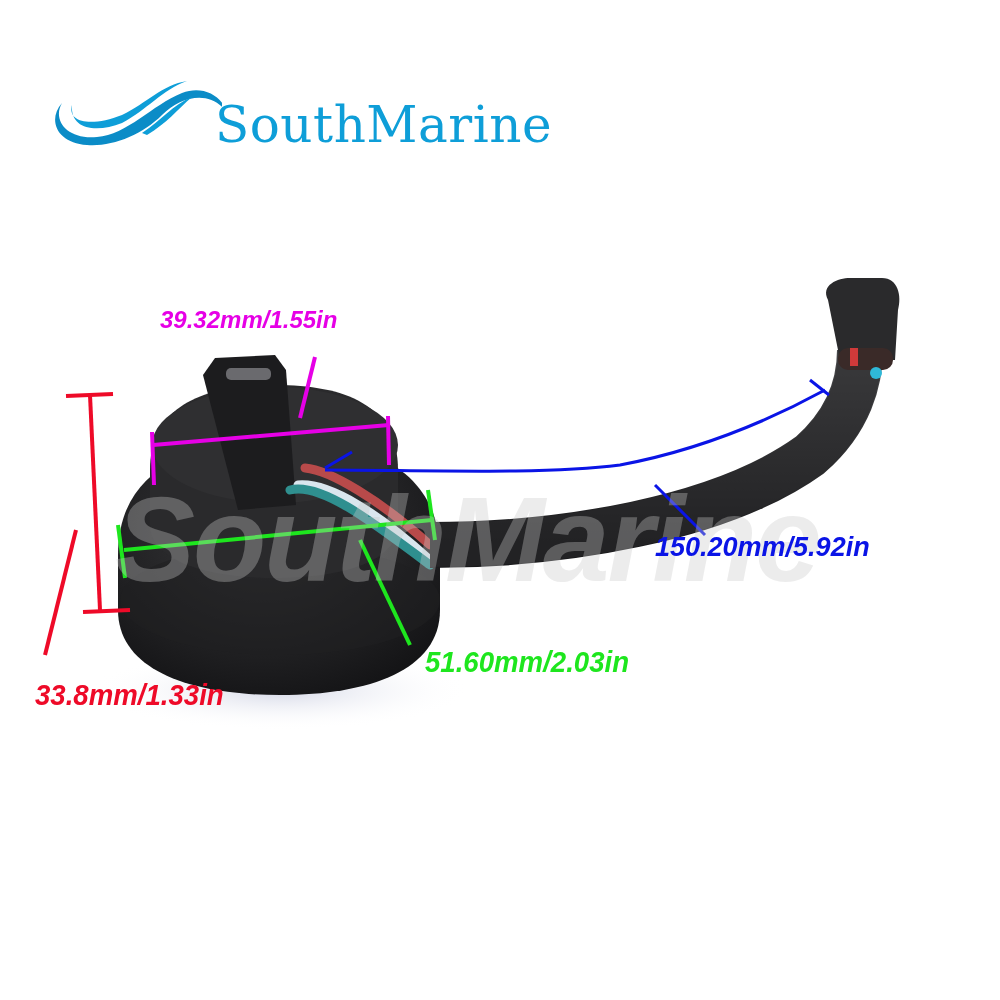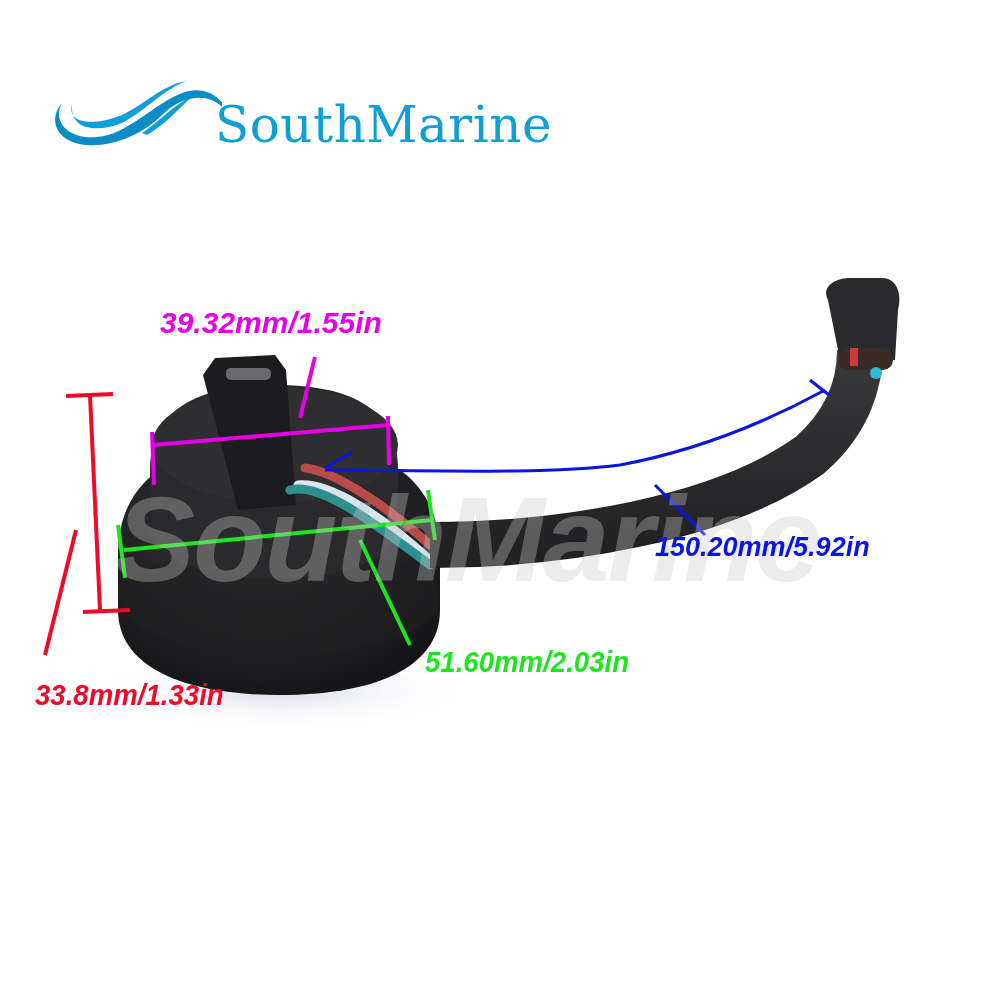--- a/index.html
+++ b/index.html
@@ -6,21 +6,21 @@
   body { width:1000px; height:1000px; position:relative; overflow:hidden; font-family:"Liberation Sans", sans-serif; }
   .stage { position:absolute; left:0; top:0; width:1000px; height:1000px; }
   .logo-text {
     position:absolute; left:215px; top:96px;
     font-family:"DejaVu Serif", serif; font-size:50px; color:#0e9ed8; letter-spacing:0.5px;
   }
   .label {
     position:absolute; font-family:"Liberation Sans", sans-serif; font-weight:bold; font-style:italic;
     white-space:nowrap;
   }
-  .lbl-top { left:160px; top:306px; font-size:30px; }
+  .lbl-top { left:160px; top:306px; font-size:24px; }
   .lbl-cable { left:655px; top:532px; font-size:27px; }
   .lbl-diam { left:425px; top:645px; font-size:30px; transform:scaleX(0.92); transform-origin:left; }
   .lbl-height { left:35px; top:678px; font-size:30px; transform:scaleX(0.92); transform-origin:left; }
   .watermark {
     position:absolute; left:115px; top:470px; font-family:"Liberation Sans", sans-serif;
     font-style:italic; font-weight:bold; font-size:120px; color:rgba(200,200,200,0.35);
     letter-spacing:-2px; white-space:nowrap;
   }
 </style>
 </head>

